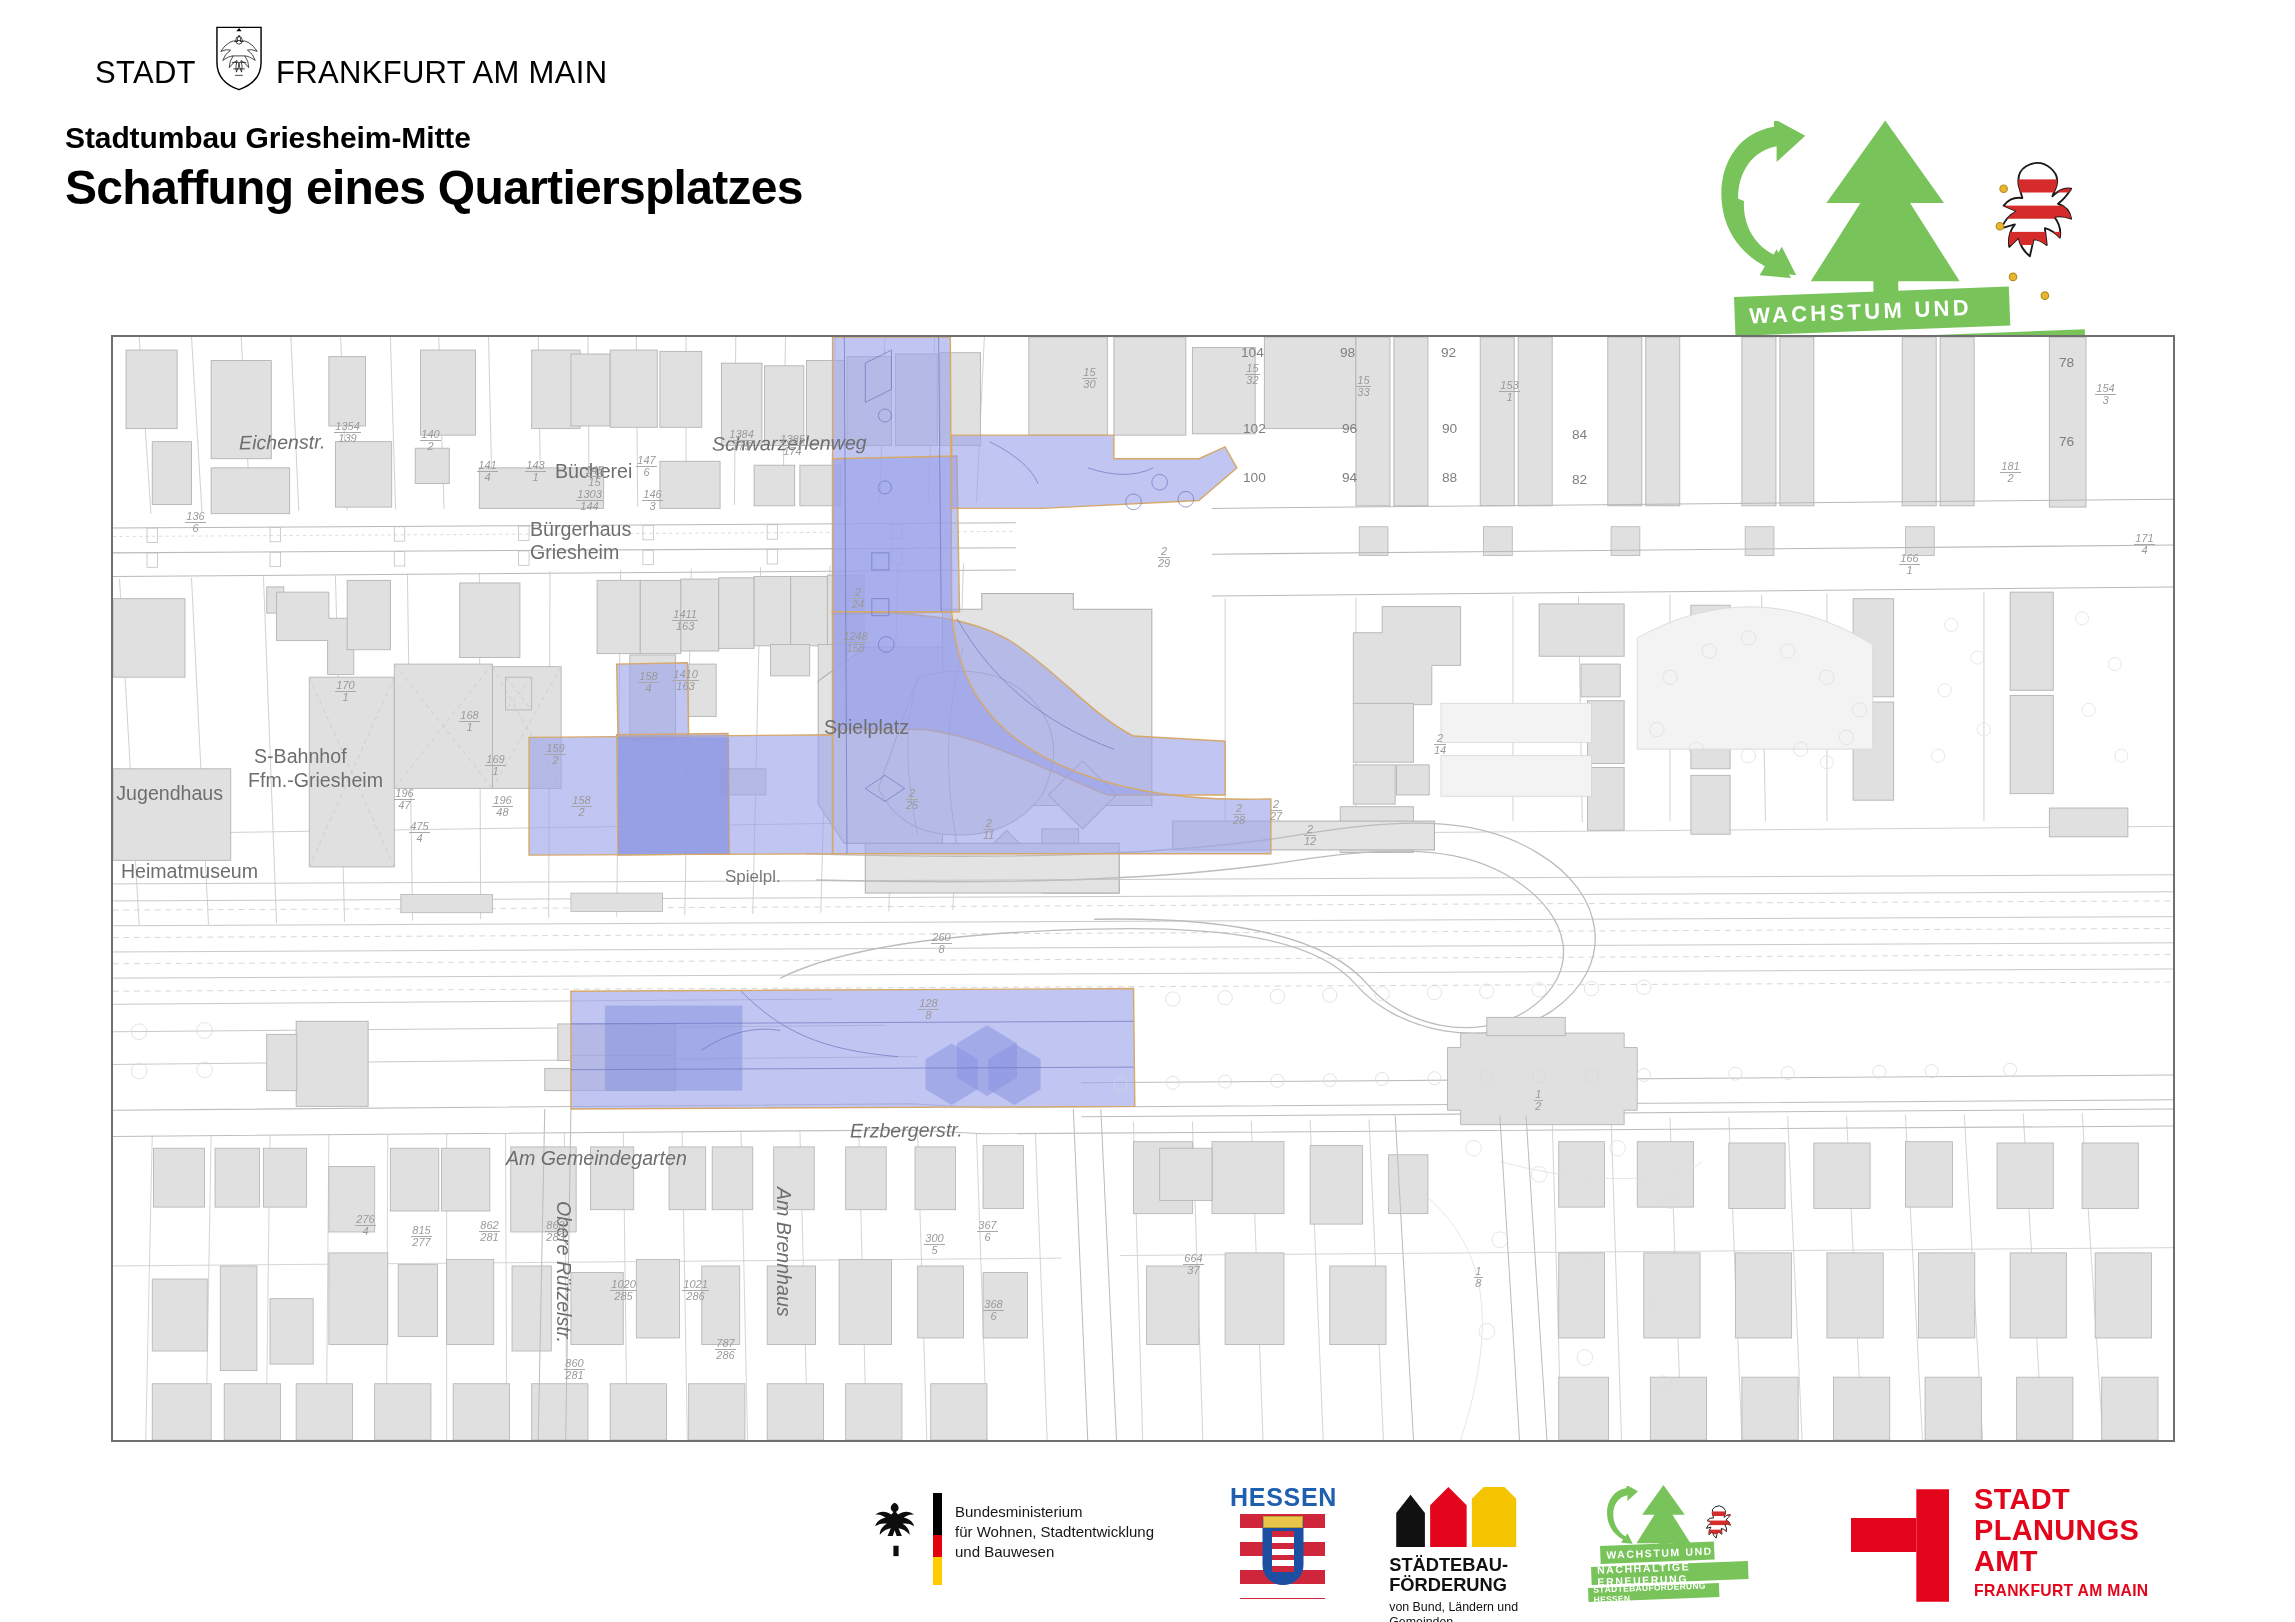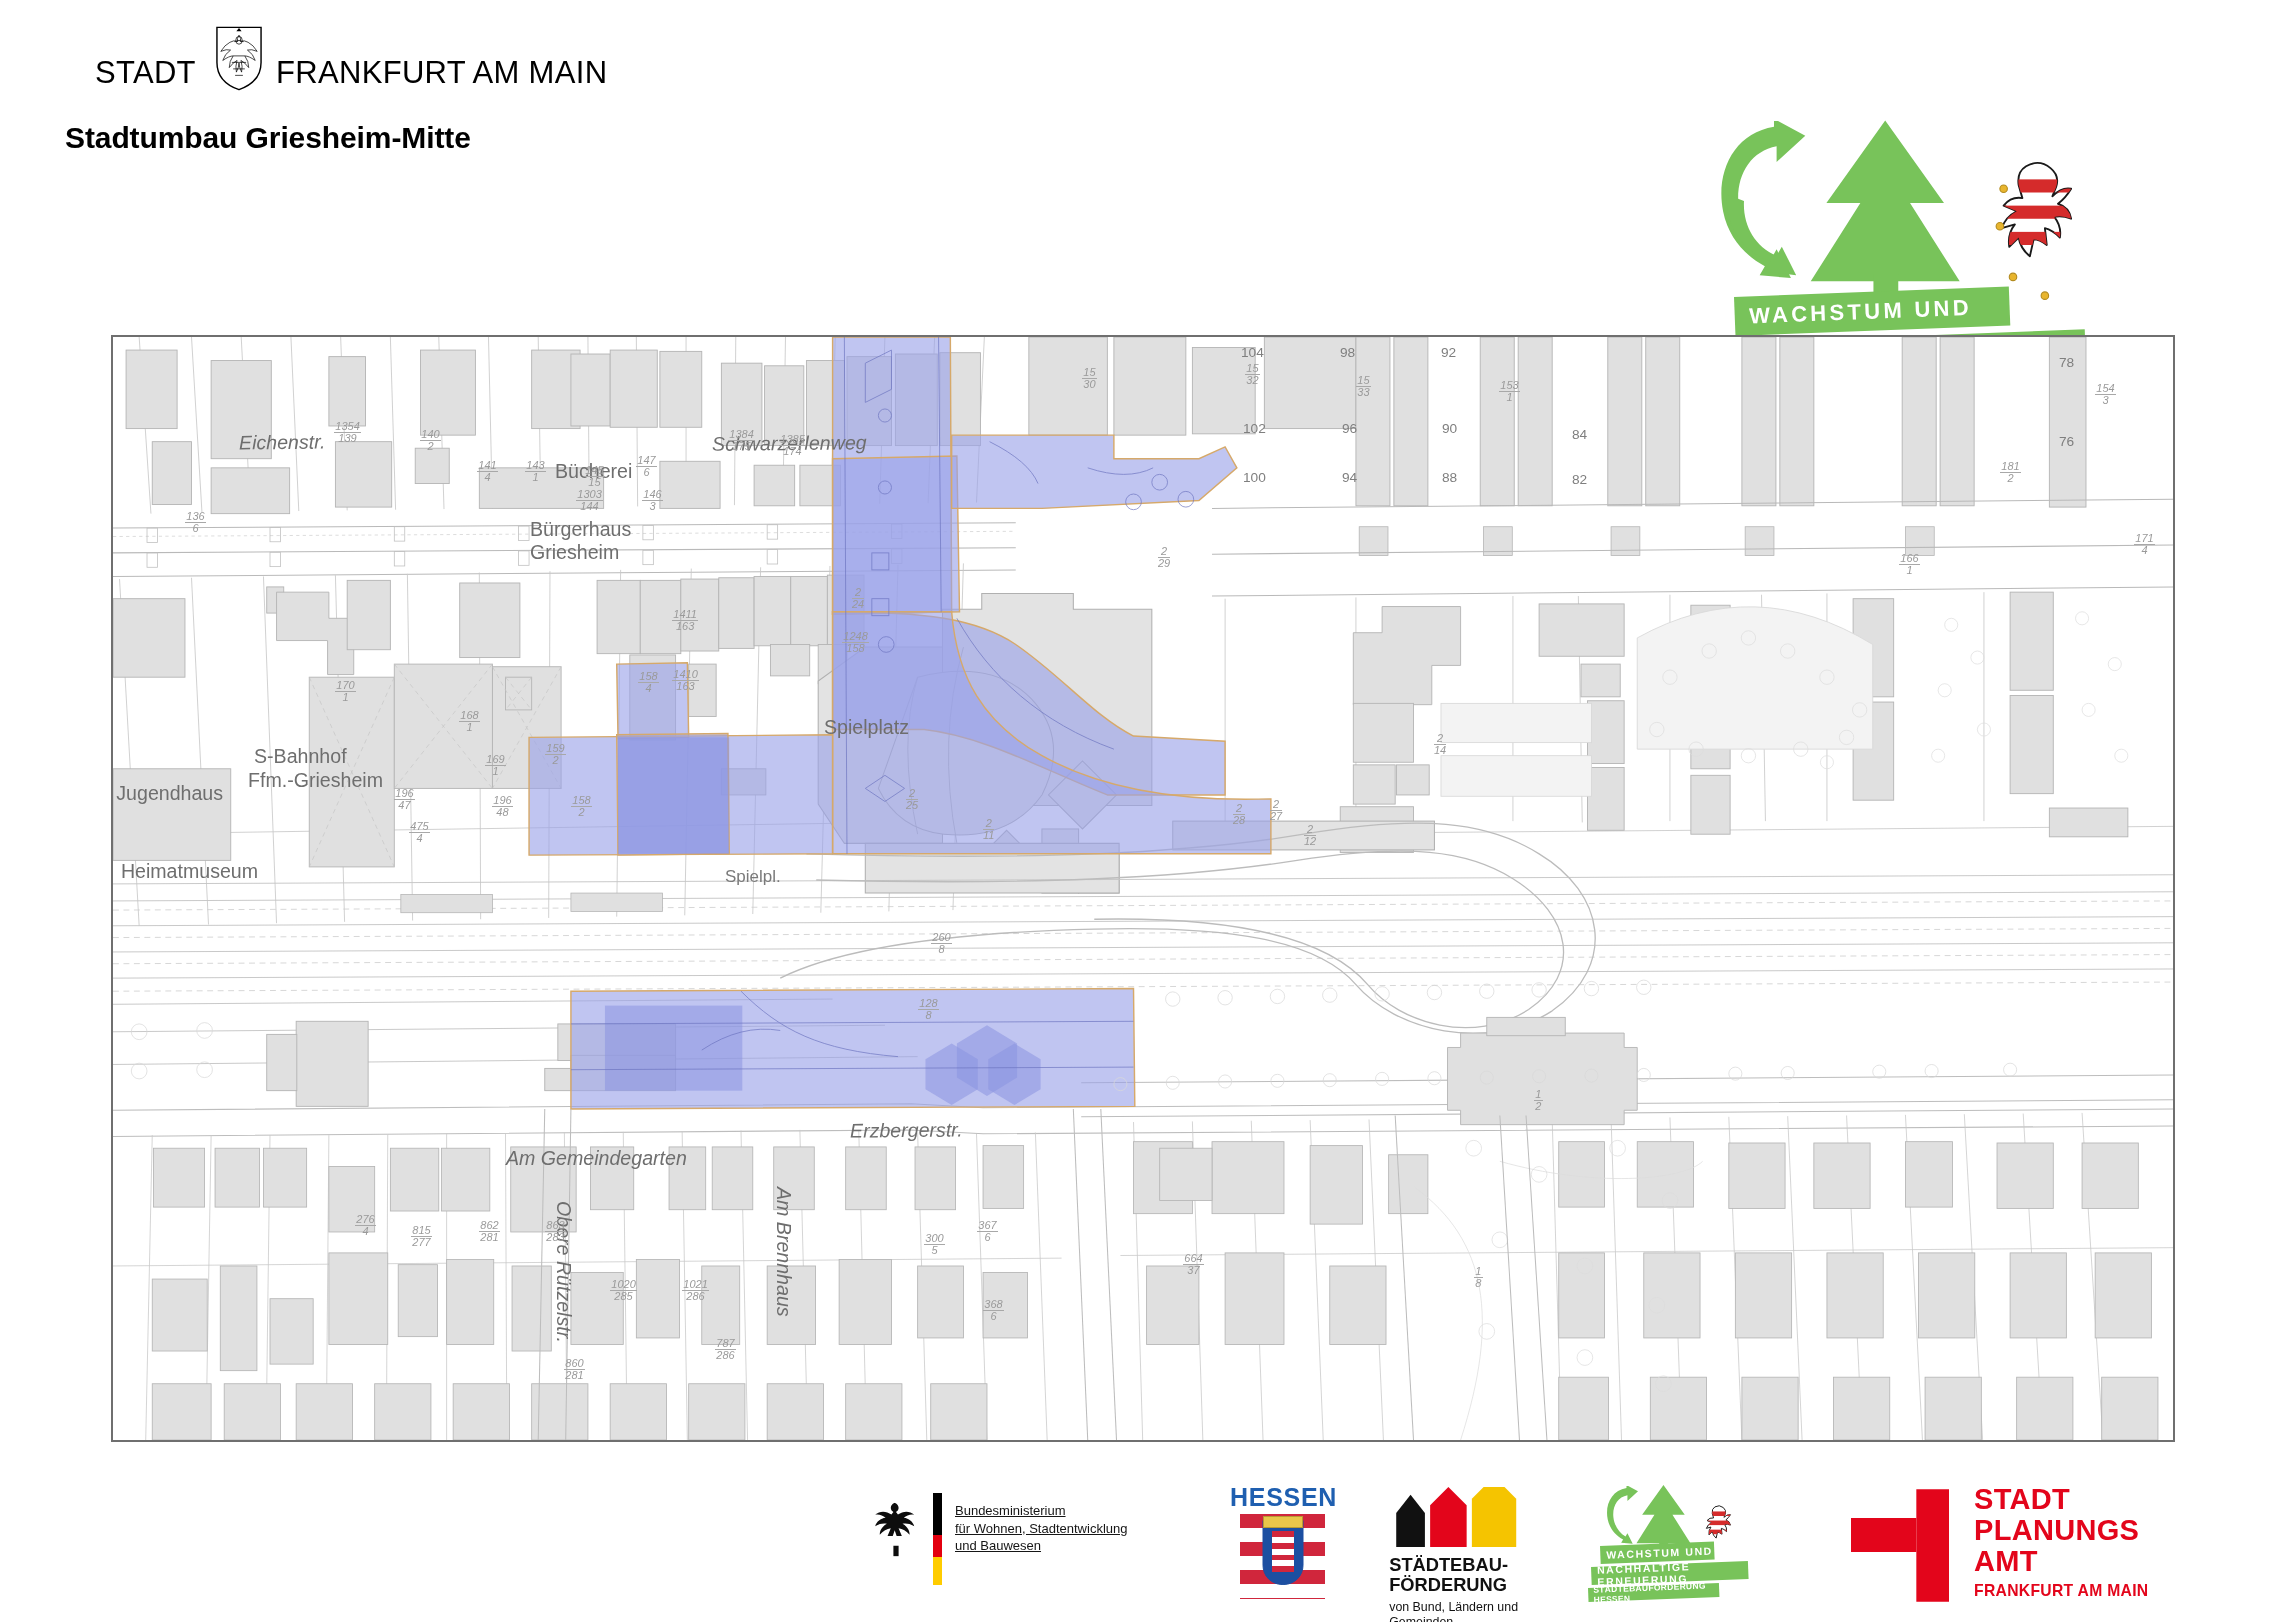--- a/index.html
+++ b/index.html
@@ -49,21 +49,21 @@
 
   
   #footer{position:absolute;left:0;top:1475px;width:2295px;height:141px;}
   .fl{position:absolute;}
 
   
   #bmwsb{left:870px;top:13px;width:347px;height:98px;}
   #bmwsb .eagle{position:absolute;left:0;top:11.8px;width:52px;height:59px;}
   #bmwsb .flagbar{position:absolute;left:63px;top:5.2px;width:8.5px;height:92px;
       background:linear-gradient(to bottom,#000 0 46%,#e3000f 46% 70%,#ffcc00 70% 100%);}
-  #bmwsb .txt{position:absolute;left:85px;top:14.4px;color:#161616;font-size:13px;line-height:1.32;text-decoration:underline;}
+  #bmwsb .txt{position:absolute;left:85px;top:14.4px;color:#161616;font-size:15px;line-height:1.32;}
 
   
   #hessen-logo{left:1230px;top:7.9px;width:105px;height:118px;}
   #hessen-logo .hw{color:#1f5fb0;font-size:25px;font-weight:bold;letter-spacing:0.7px;
       text-align:center;margin-bottom:2.6px;}
   #hessen-logo .flag{position:relative;width:85px;height:85px;margin:0 auto;
       background:repeating-linear-gradient(to bottom,#d0263c 0 14px,#ffffff 14px 28px);}
   #hessen-logo .shield{position:absolute;left:50%;top:5.2px;transform:translateX(-50%);
       width:39px;height:63px;background:#1c4fa1;
       border-radius:0 0 19.6px 19.6px;border:1.3px solid #1c4fa1;}
@@ -111,20 +111,21 @@
   </svg>
   <div class="wordmark">
     <span class="smallcaps-big">STADT</span>
     <span style="display:inline-block;width:63px"></span>
     <span class="smallcaps-big">FRANKFURT AM MAIN</span>
   </div>
 </div>
 
 <div id="title-block">
   <div id="subtitle">Stadtumbau Griesheim-Mitte</div>
+  <div id="main-title">Schaffung eines Quartiersplatzes</div>
 </div>
 
 <div id="program-logo">
   <svg class="pl-arrow" width="150" height="177" viewBox="0 0 230 270">
     <path d="M92 8 C30 18 2 78 14 138 C22 178 48 206 78 222 L70 236 L118 240 L96 196 L88 210 C62 194 42 166 38 132 C32 86 54 46 96 38 L96 62 L140 22 L92 -4 Z" fill="#78c35a"></path>
     <path d="M20 112 C16 158 44 200 86 214 L78 230 L126 236 L104 192 L96 206 C62 192 44 158 46 122 Z" fill="#78c35a"></path>
   </svg>
   <svg class="pl-tree" width="216" height="196" viewBox="0 0 330 300">
     <path d="M150 4 L60 130 L112 130 L36 250 L264 250 L188 130 L240 130 Z" fill="#78c35a"></path>
     <rect x="132" y="240" width="38" height="58" fill="#78c35a"></rect>

